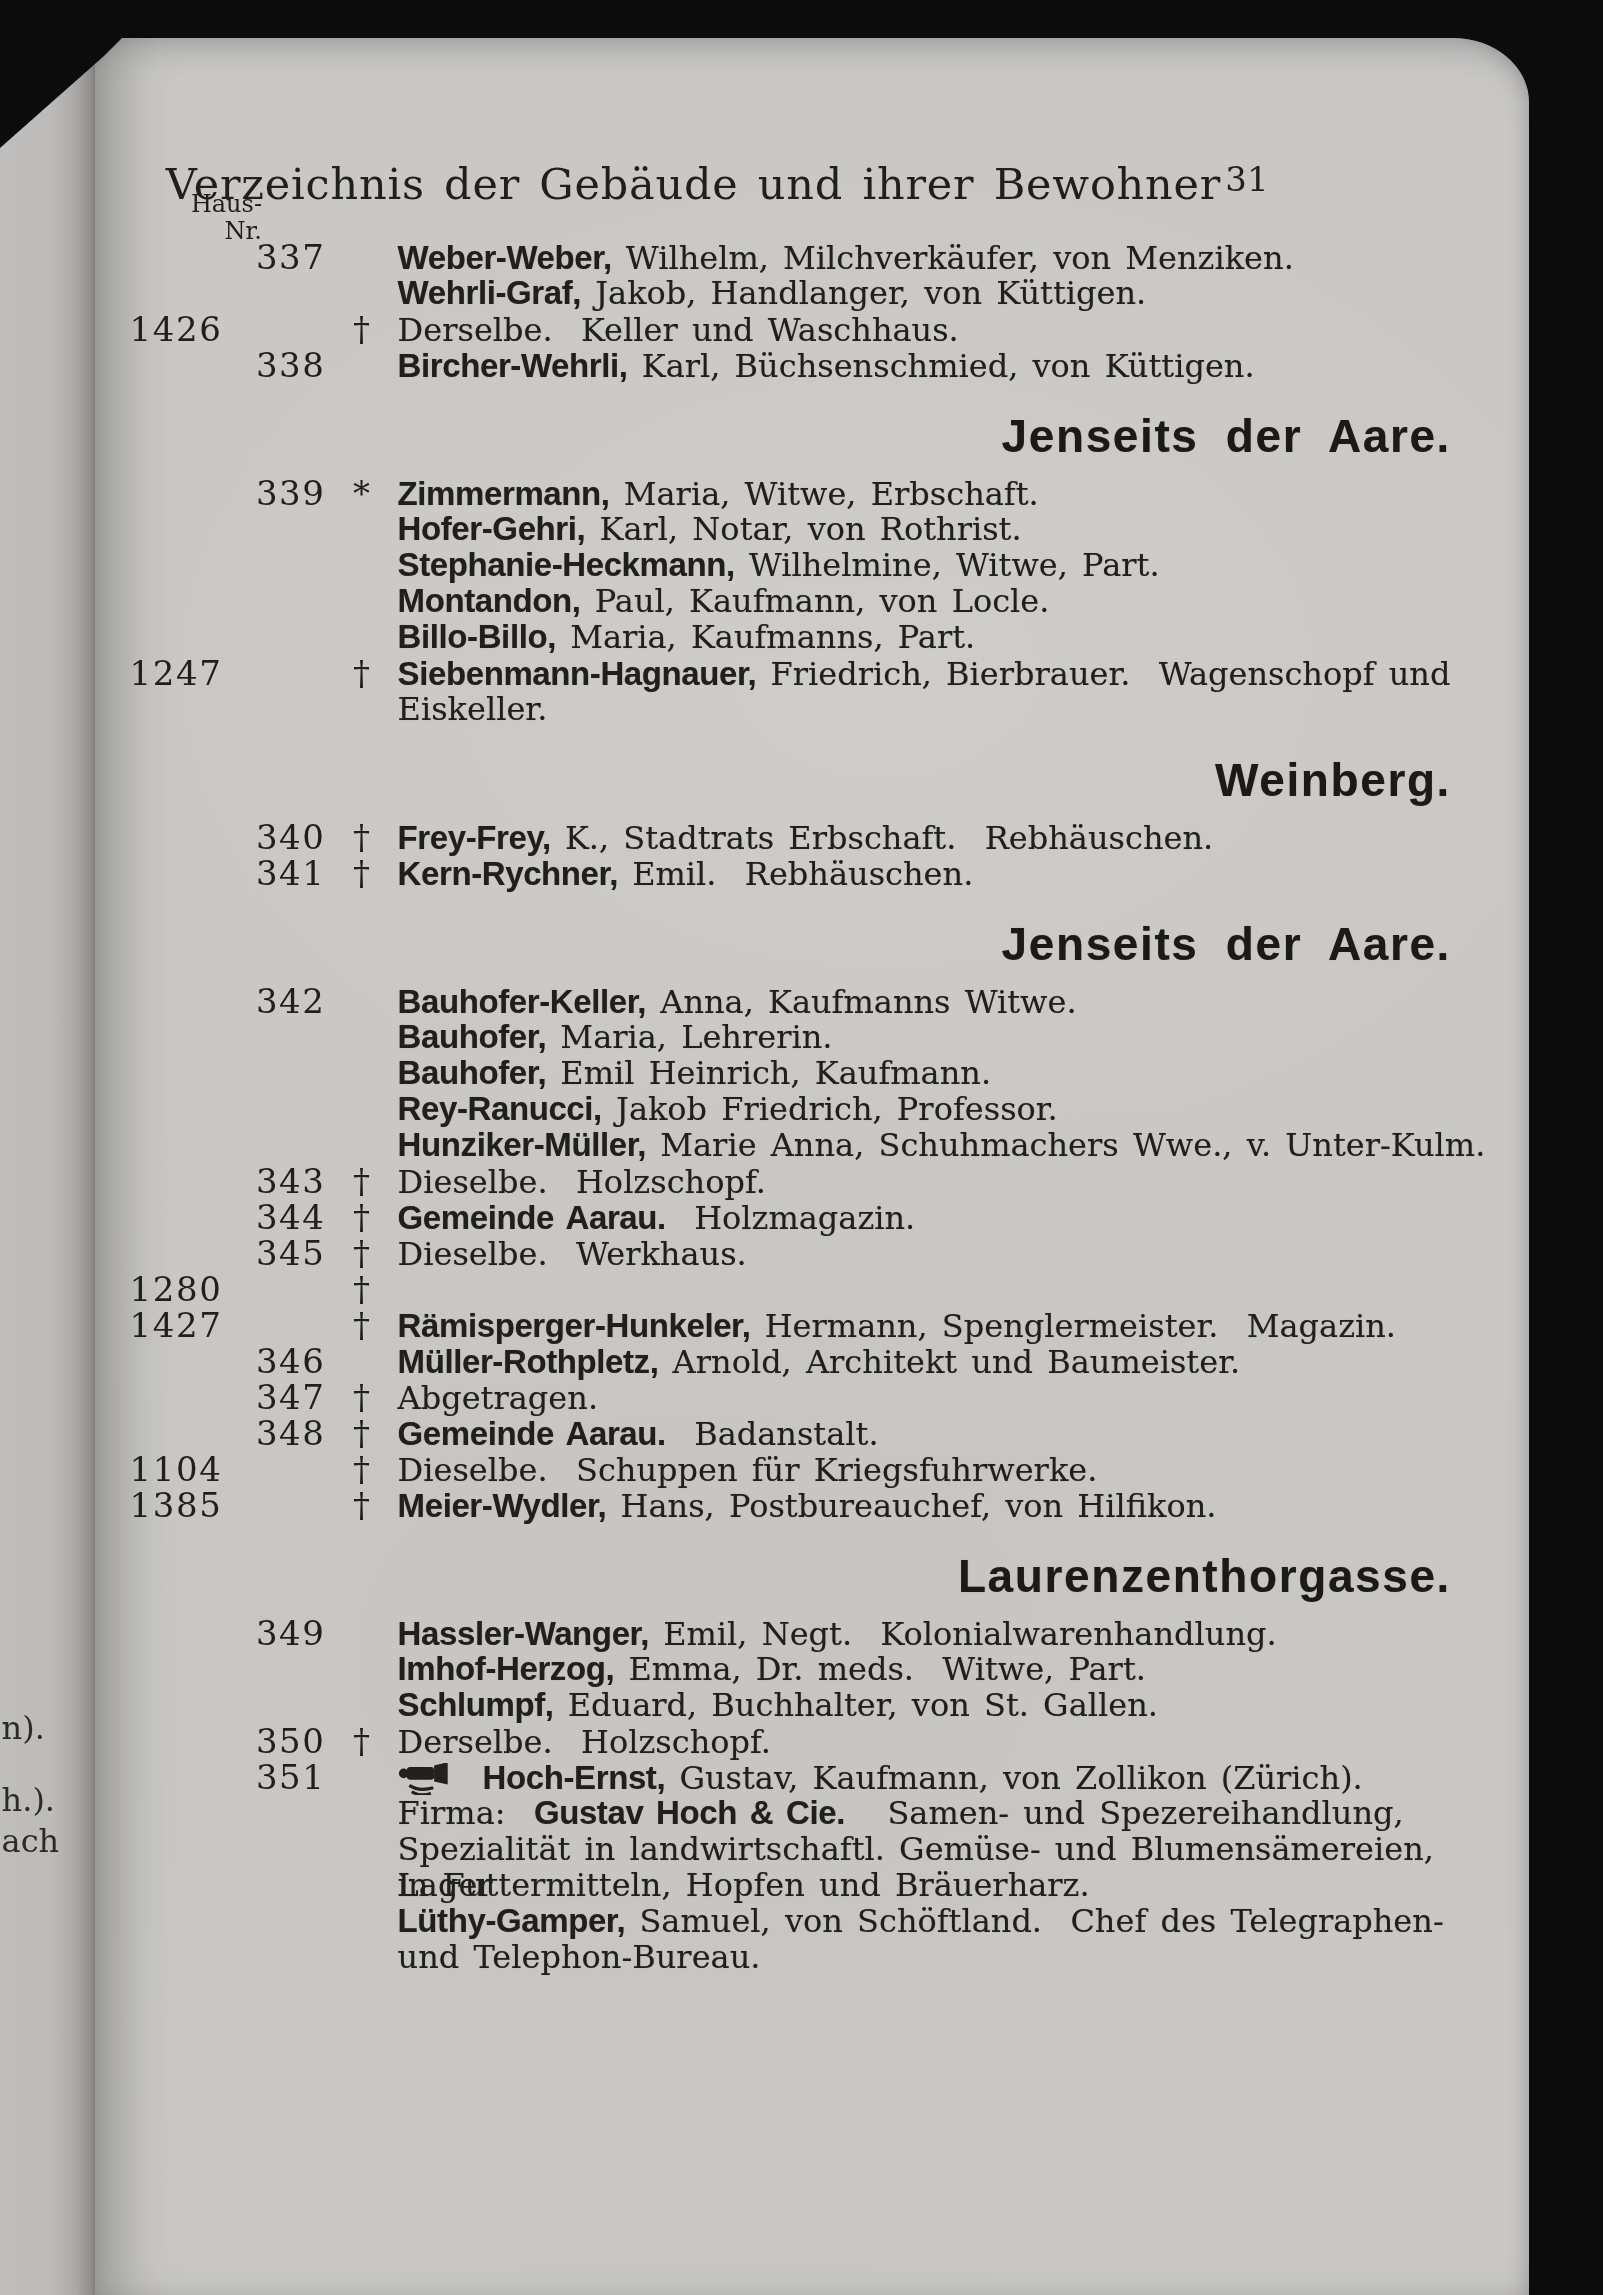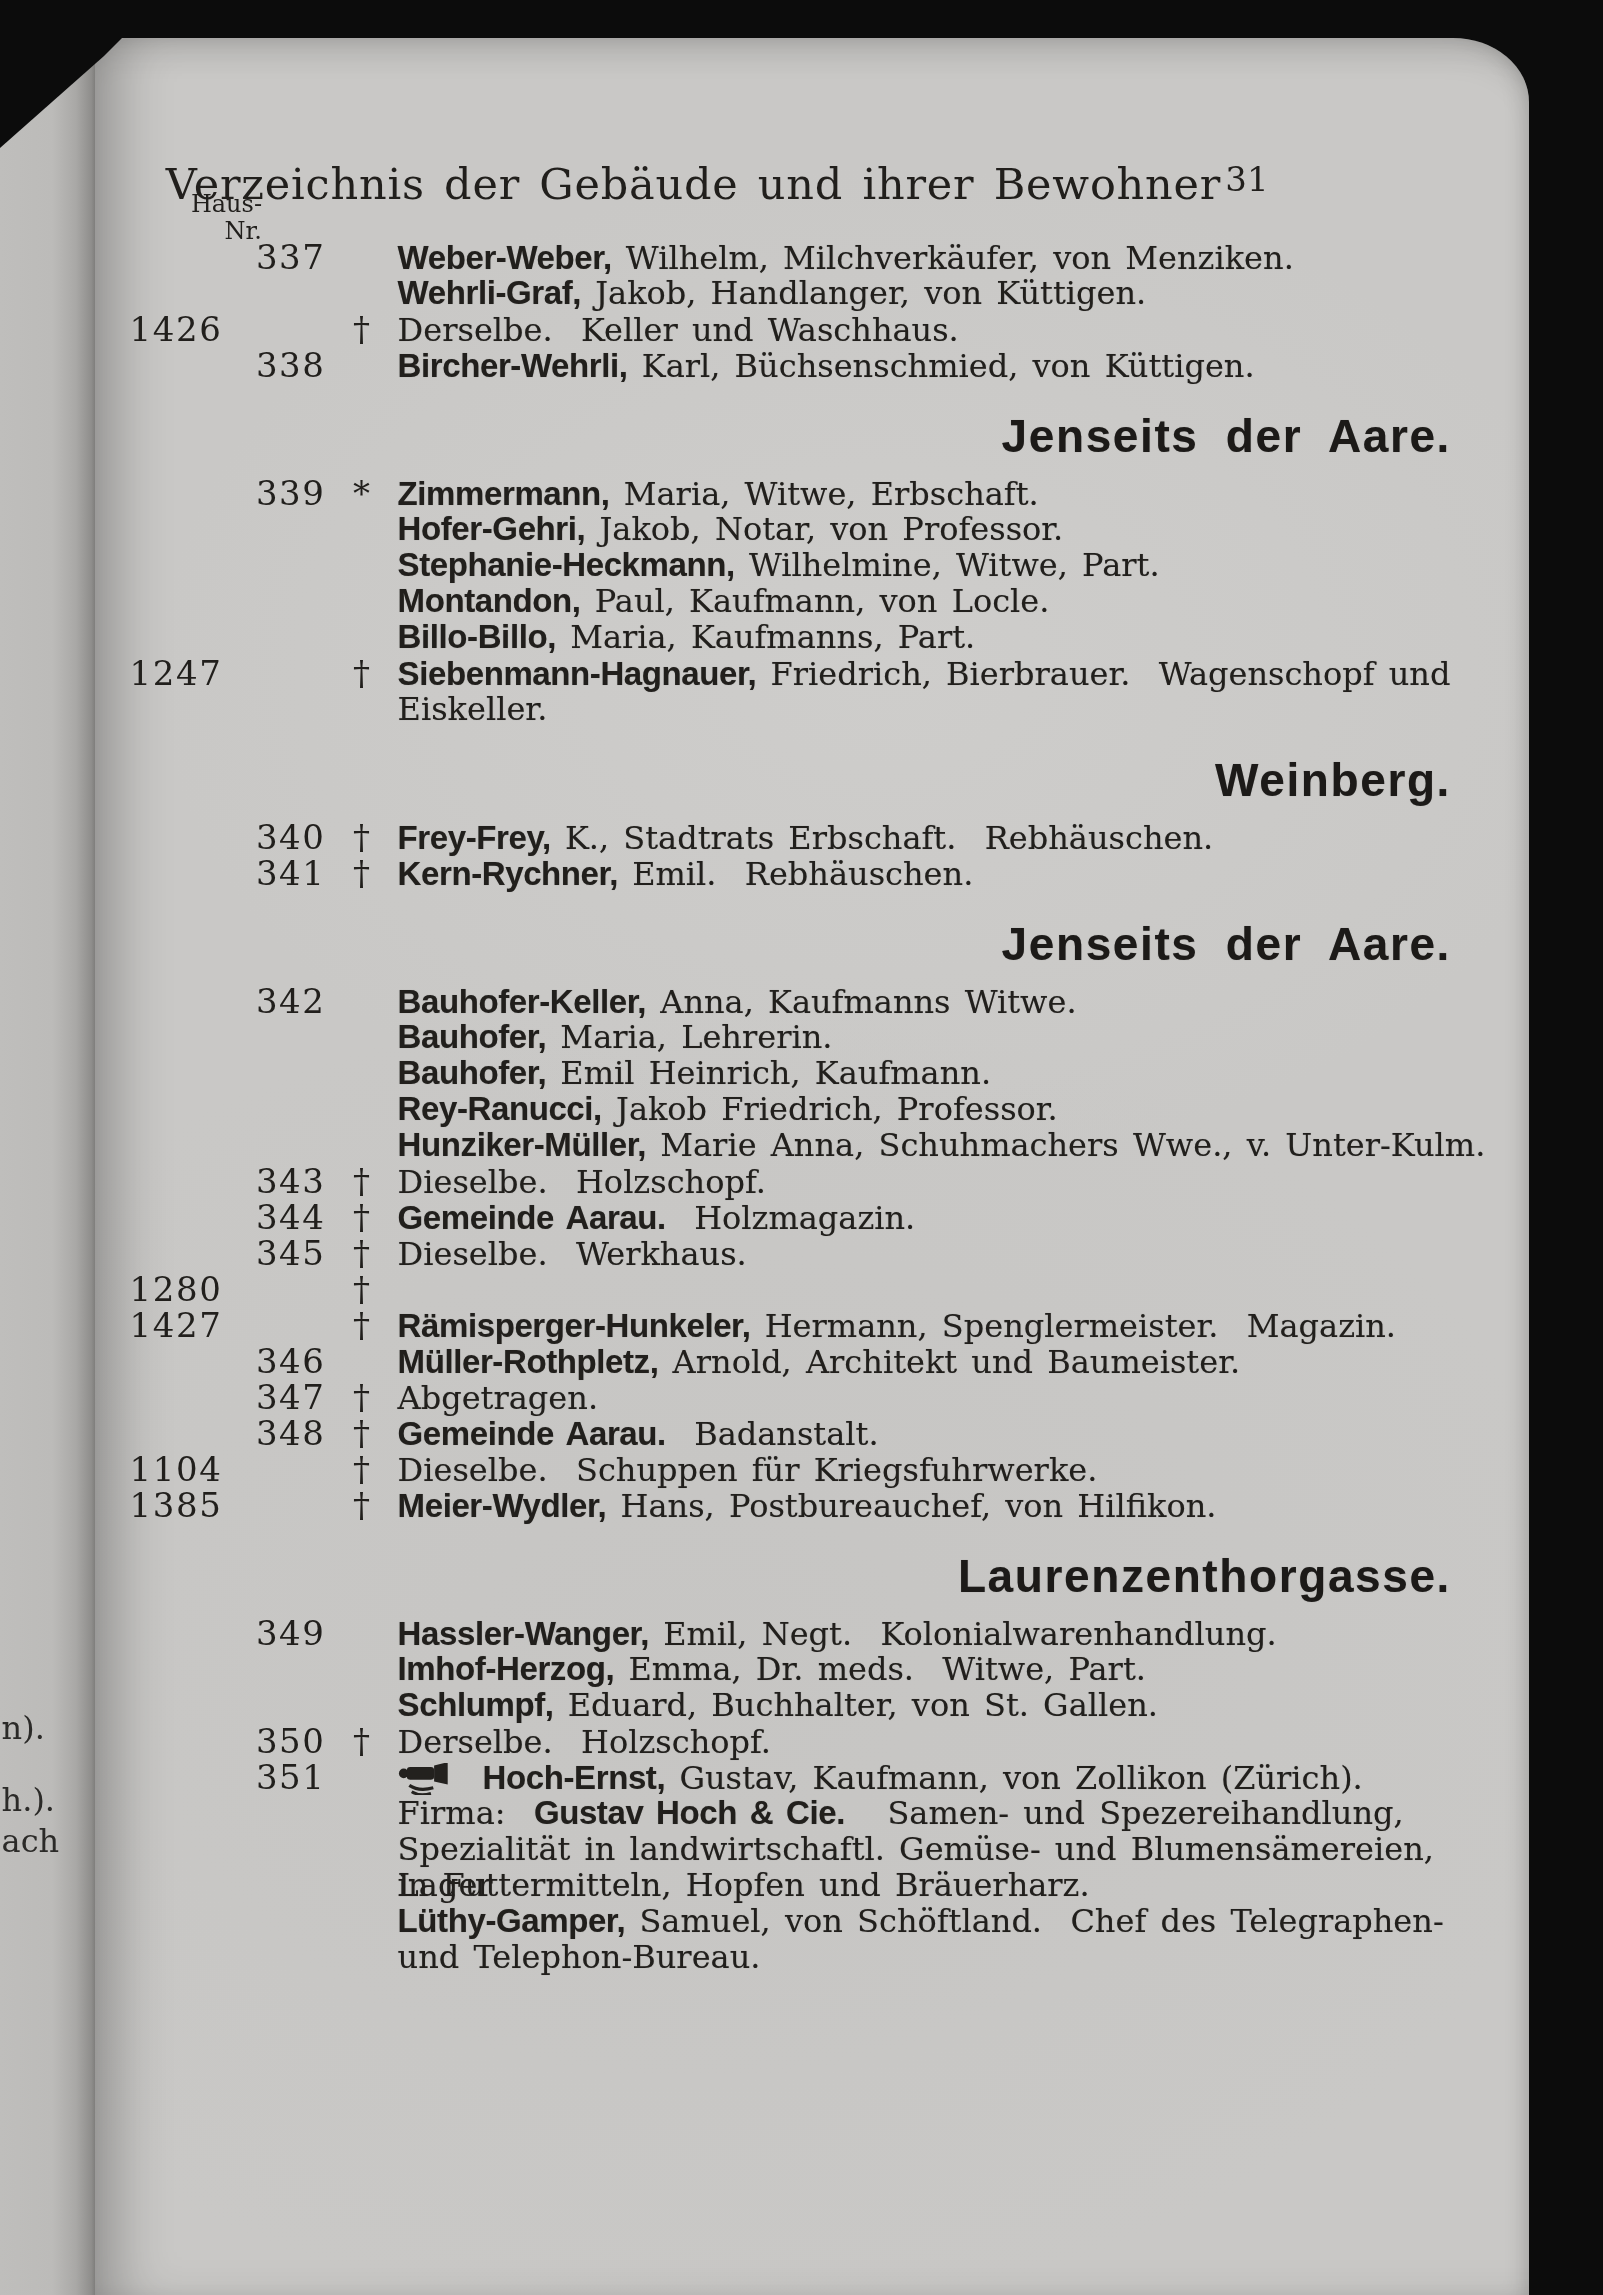--- a/index.html
+++ b/index.html
@@ -115,21 +115,21 @@
     <span class="mark">*</span>
 
     <span class="text"><span class="seg-bold">Zimmermann,</span><span class="seg-reg"> Maria, Witwe, Erbschaft.</span></span>
   </div>
 
   <div class="row">
     <span class="num4"></span>
     <span class="num3"></span>
     <span class="mark"></span>
 
-    <span class="text"><span class="seg-bold">Hofer-Gehri,</span><span class="seg-reg"> Jakob, Notar, von Professor.</span></span>
+    <span class="text"><span class="seg-bold">Hofer-Gehri,</span><span class="seg-reg"> Karl, Notar, von Rothrist.</span></span>
   </div>
 
   <div class="row">
     <span class="num4"></span>
     <span class="num3"></span>
     <span class="mark"></span>
 
     <span class="text"><span class="seg-bold">Stephanie-Heckmann,</span><span class="seg-reg"> Wilhelmine, Witwe, Part.</span></span>
   </div>
 

